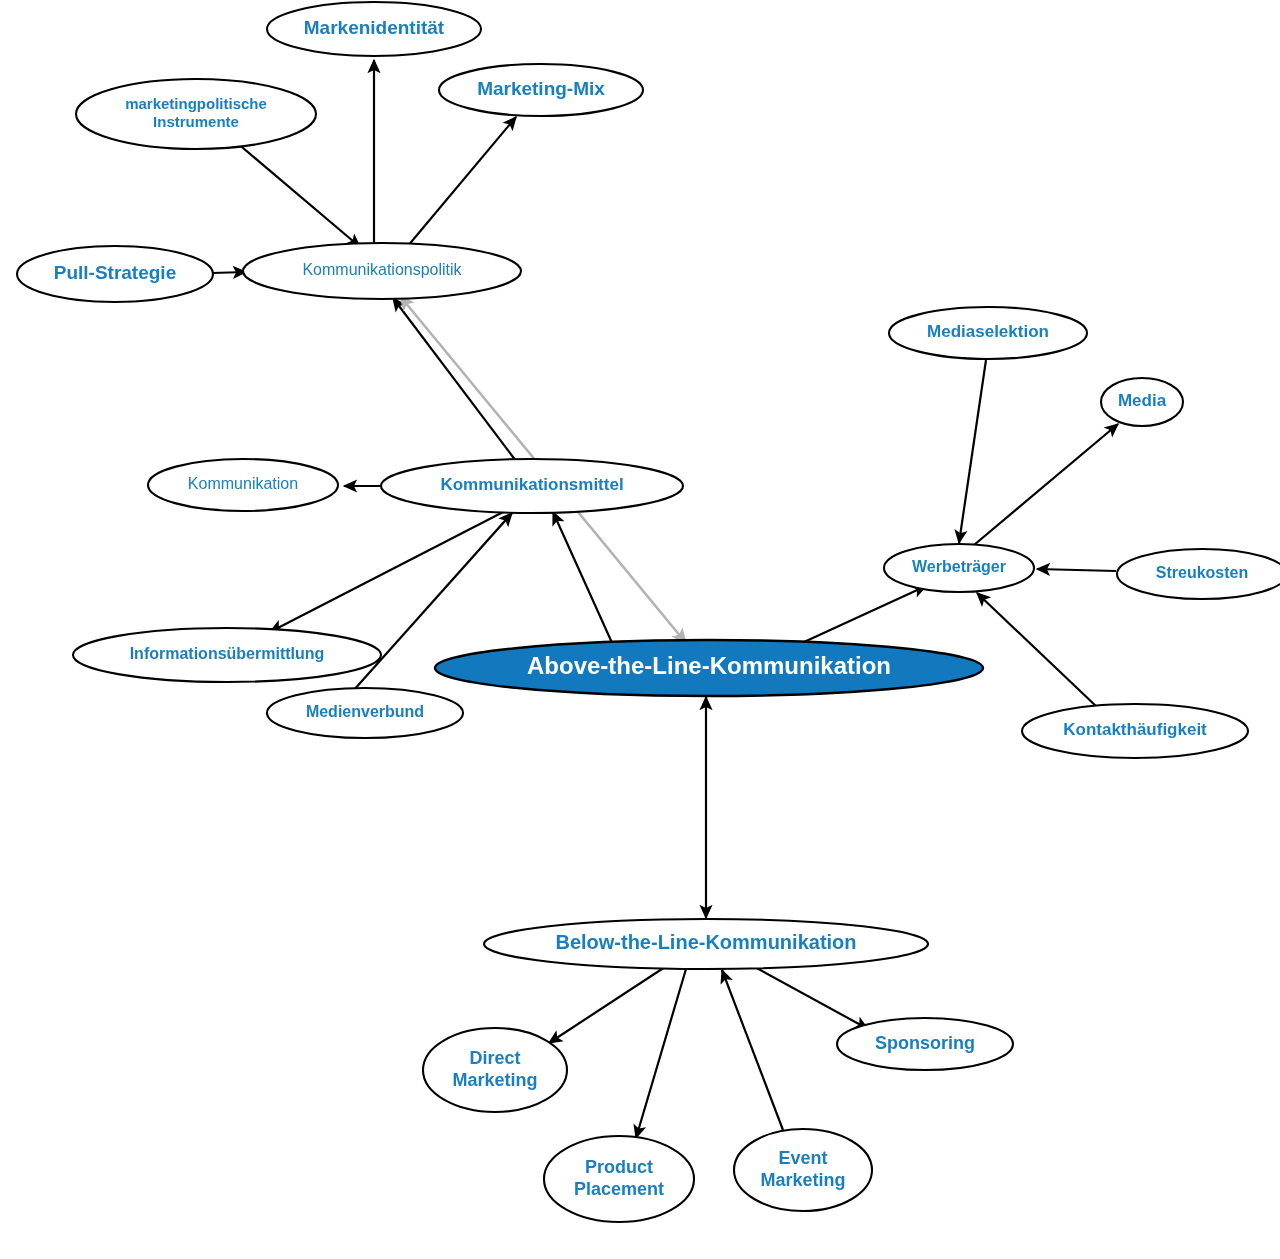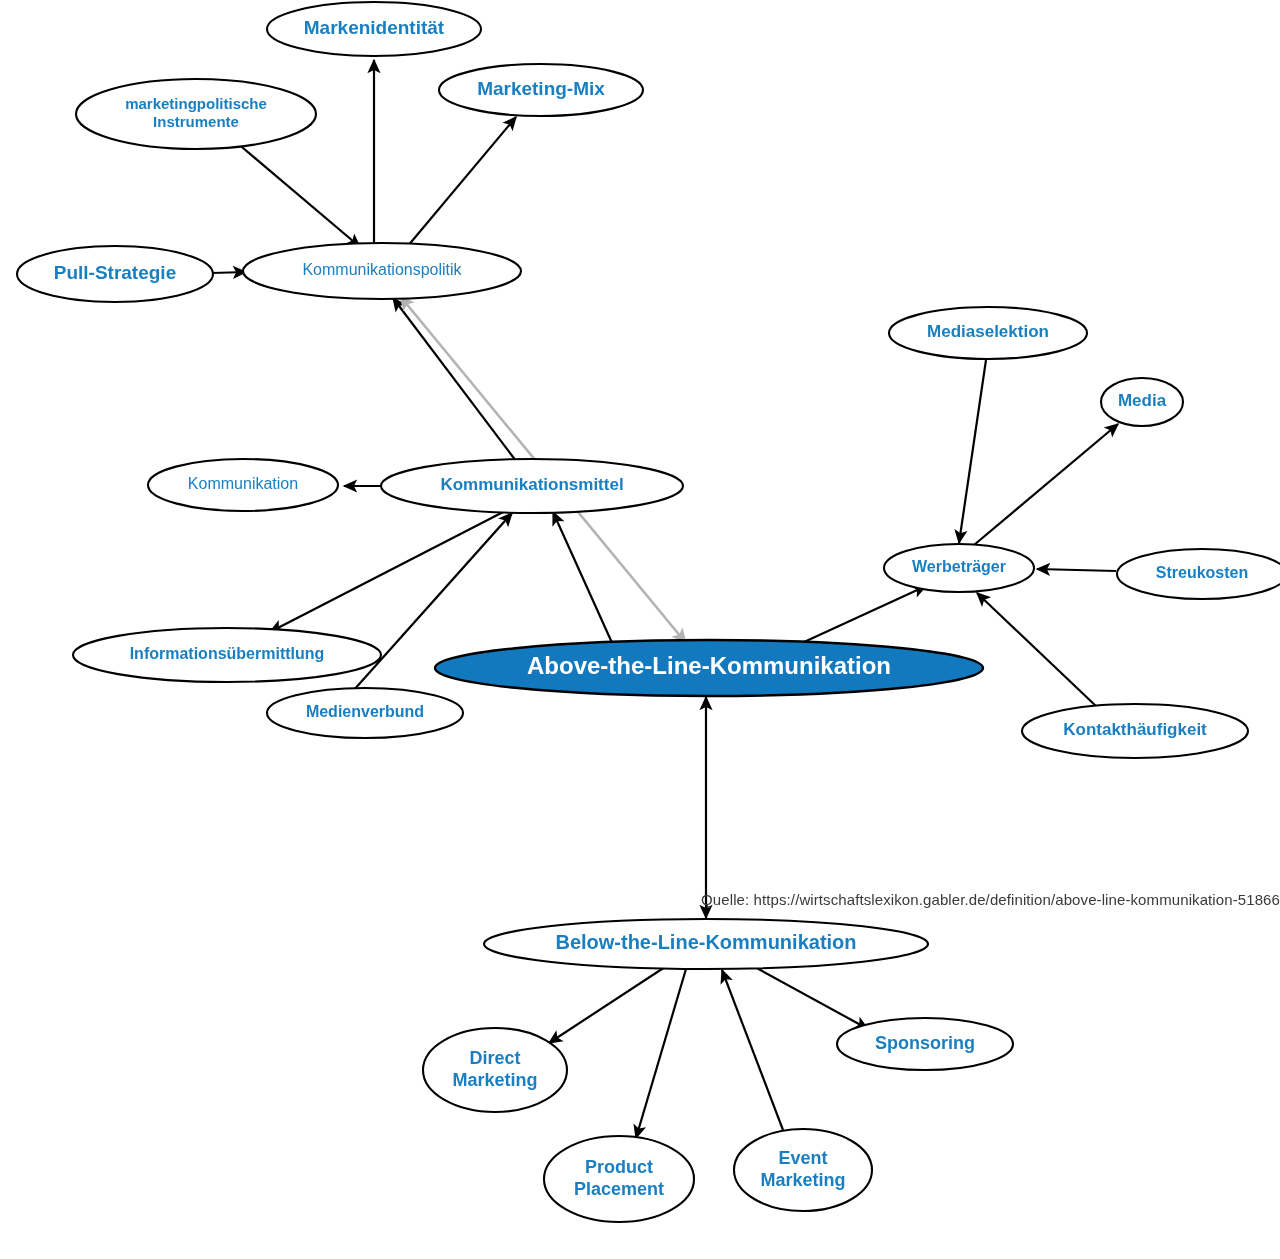--- a/index.html
+++ b/index.html
@@ -186,14 +186,13 @@
           <ellipse class="node-ellipse" cx="611" cy="1179" rx="75" ry="43"></ellipse>
           <text class="node-label" x="611" font-size="18" y="1168.38"><tspan x="611" y="1168.38">Product</tspan><tspan x="611" y="1189.6200000000001">Placement</tspan></text>
         </g>
         <g>
           <ellipse class="node-ellipse" cx="795" cy="1170" rx="69" ry="41"></ellipse>
           <text class="node-label" x="795" font-size="18" y="1159.38"><tspan x="795" y="1159.38">Event</tspan><tspan x="795" y="1180.6200000000001">Marketing</tspan></text>
         </g>
       </g>
   </svg>
 
-  <div class="caption">Quelle: https://wirtschaftslexikon.gabler.de/definition/above-line-kommunikation-51866</div>
 </div>
 
 </body></html>

